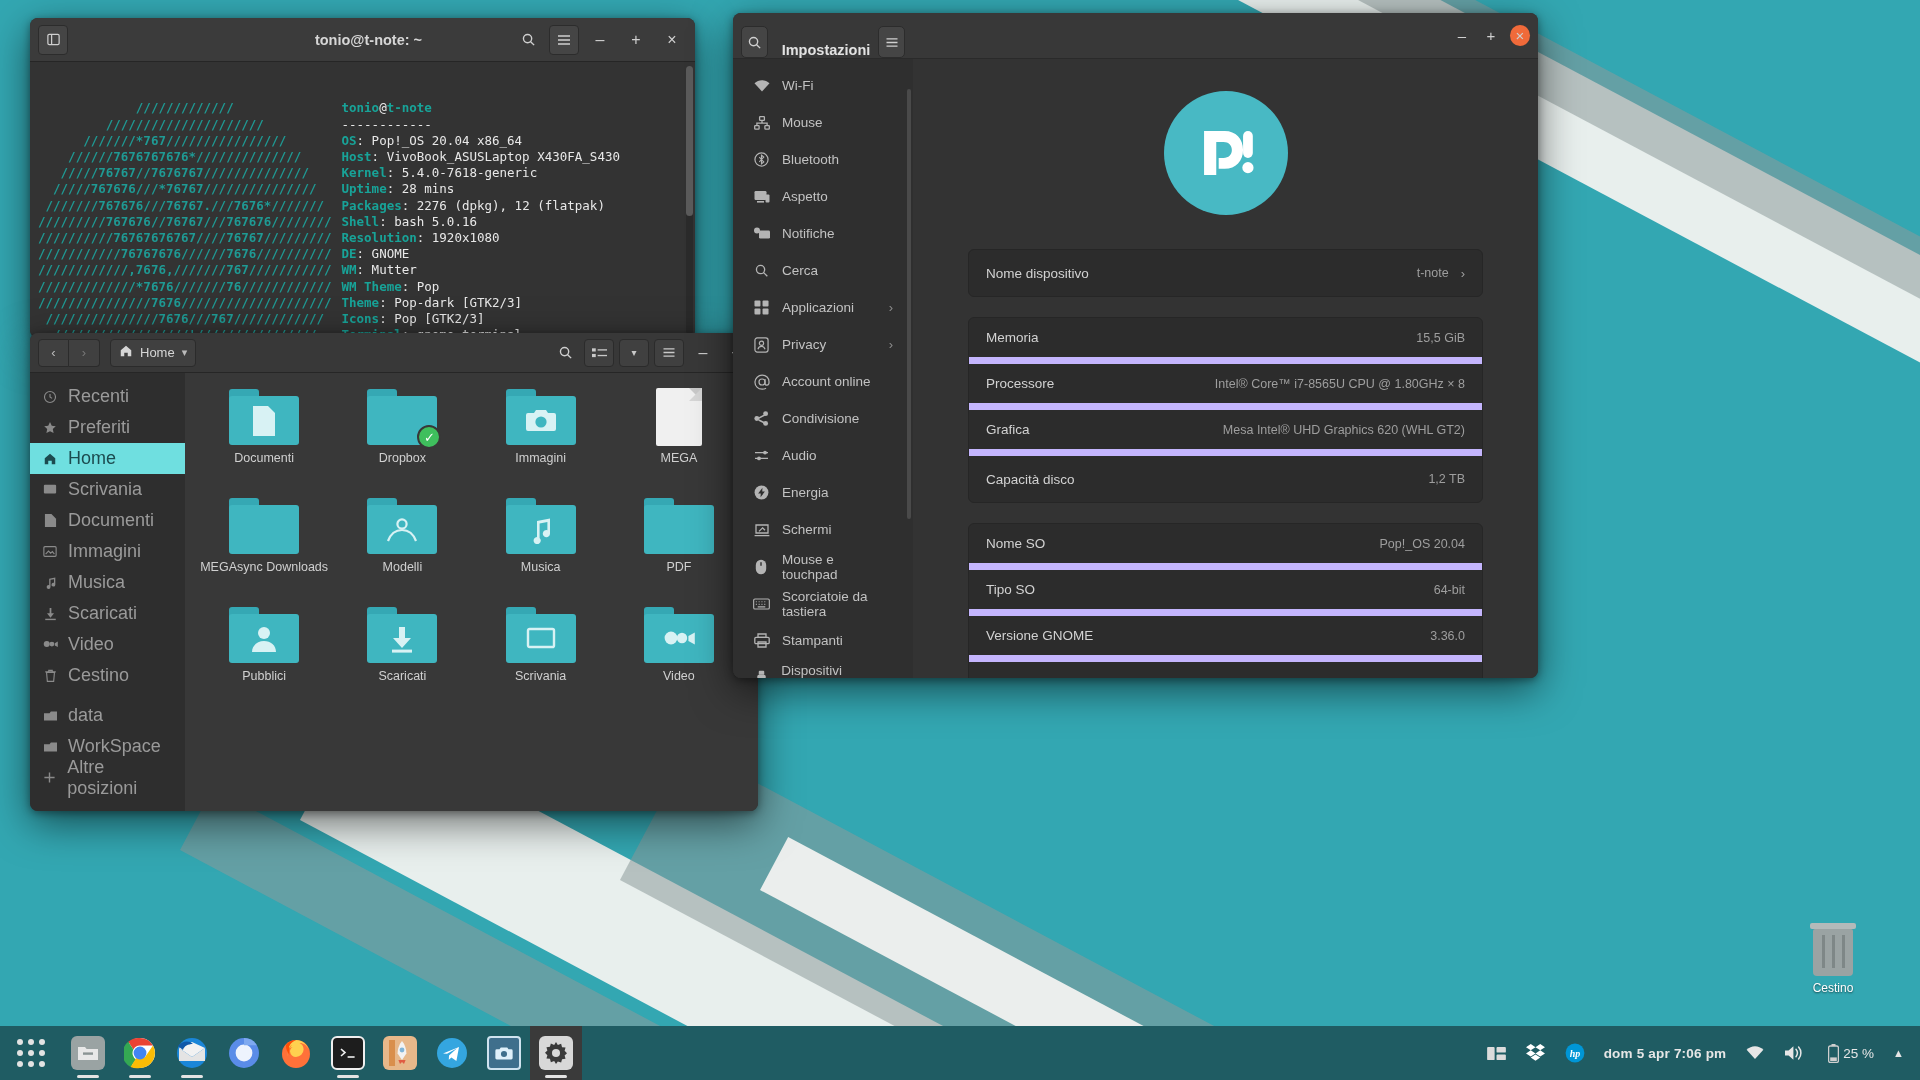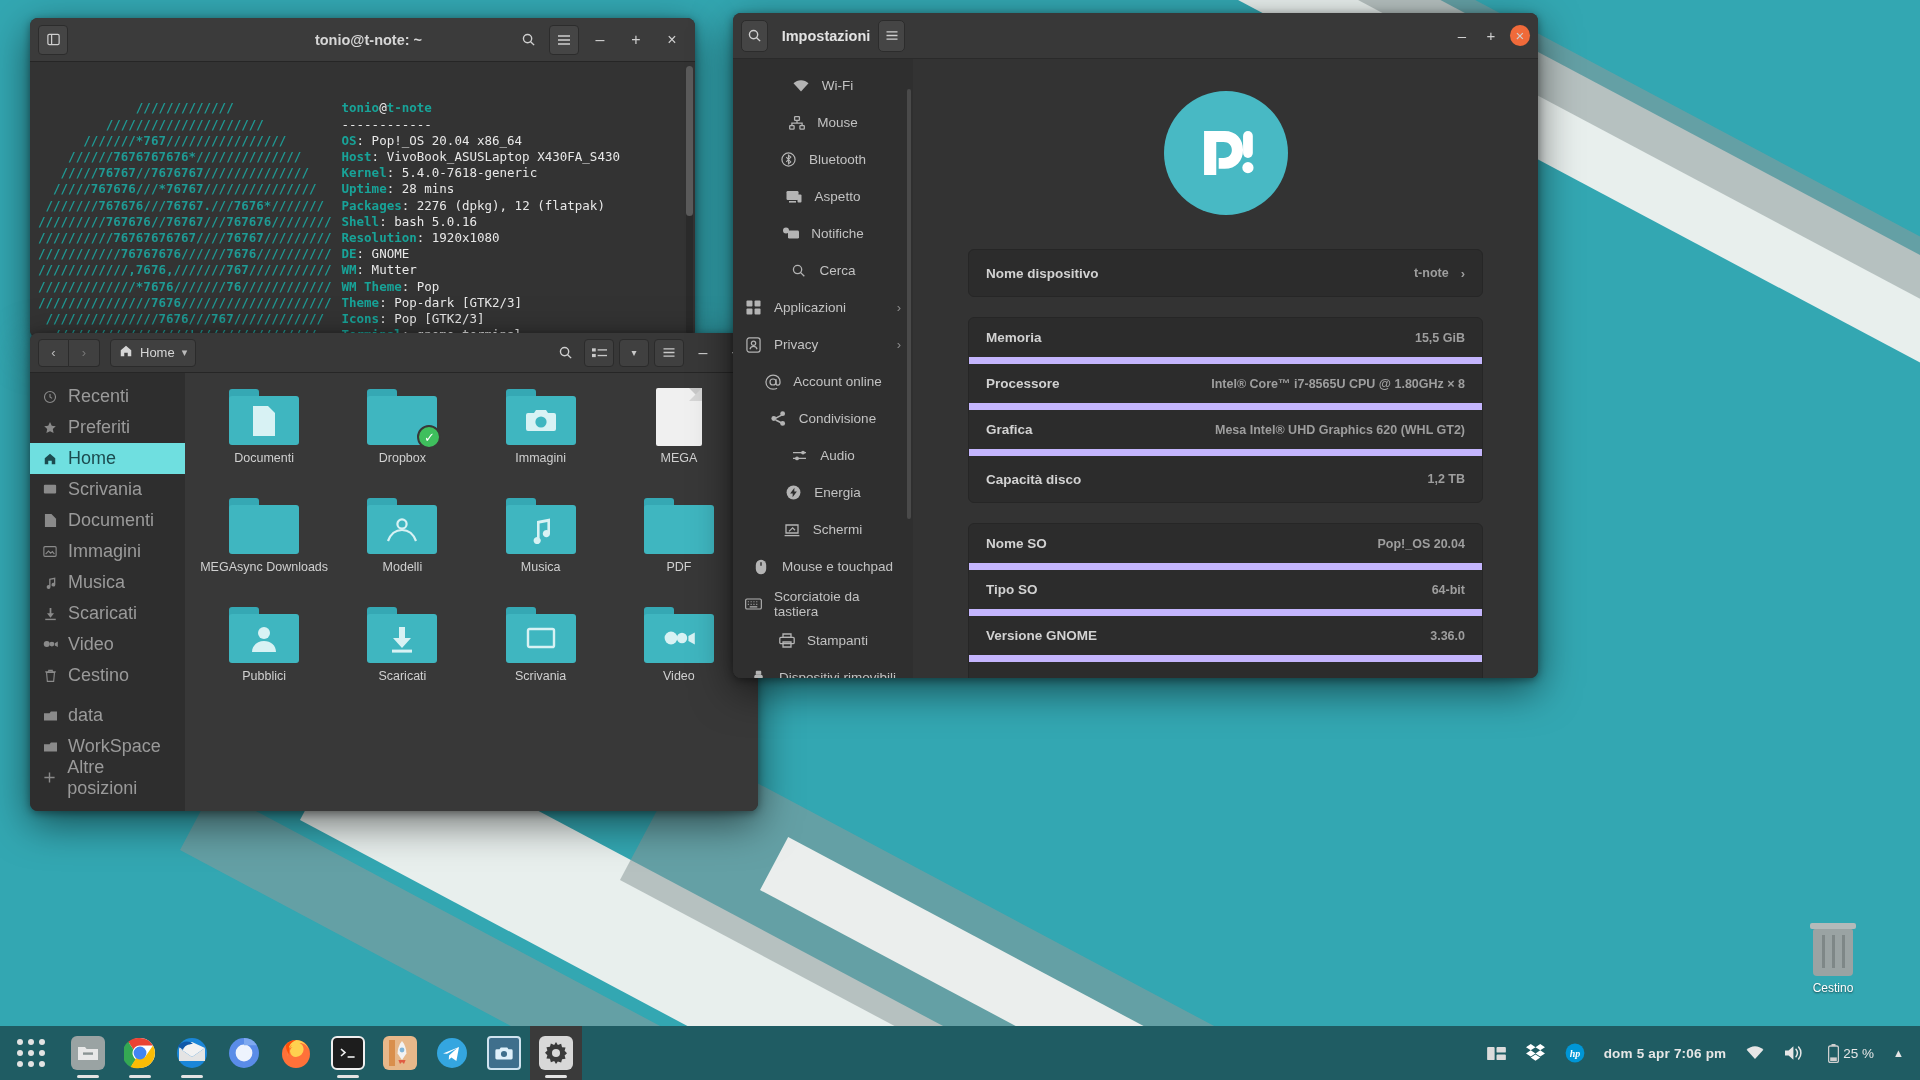--- a/index.html
+++ b/index.html
@@ -167,21 +167,21 @@
     position:absolute; right:-4px; bottom:-4px; width:24px; height:24px;
     background:#3fbf5d; border-radius:50%;
     display:flex; align-items:center; justify-content:center;
     color:#fff; font-size:13px; border:2px solid #383838;
   }
 
   
   #settings { left:733px; top:13px; width:805px; height:665px; z-index:5; }
   .set-head { display:flex; height:46px; }
   .set-head-left {
-    width:180px; background:#383838; display:flex; align-items:center;
+    width:180px; background:#383838; display:flex; align-items:flex-end;
     padding:0 8px; gap:8px; border-bottom:1px solid #2a2a2a;
   }
   .set-head-right {
     flex:1; background:#383838; display:flex; align-items:center;
     padding:0 8px; position:relative; border-bottom:1px solid #2a2a2a;
   }
   .sq-btn {
     width:32px; height:32px; background:#454545; border:1px solid #2c2c2c;
     border-radius:5px; display:flex; align-items:center; justify-content:center;
     color:#d0d0d0; font-size:14px;
@@ -199,21 +199,21 @@
     width:21px; height:21px; border-radius:50%; background:#f06a3a;
     color:#5a2208; font-size:12px; display:flex; align-items:center; justify-content:center;
   }
   .set-body { display:flex; height:619px; }
   .set-side {
     width:180px; background:#2f2f2f; overflow:hidden; position:relative;
     padding-top:8px;
   }
   .set-item {
     display:flex; align-items:center; gap:12px;
-    height:37px; padding:0 12px; color:#c2c2c2; font-size:13.5px;justify-content:center;
+    height:37px; padding:0 20px; color:#c2c2c2; font-size:13.5px;
   }
   .set-item .chev { margin-left:auto; color:#8c8c8c; font-size:13px; }
   .set-ico { width:17px; display:flex; align-items:center; justify-content:center; color:#b4b4b4; }
   .side-scrollbar {
     position:absolute; right:2px; top:30px; width:4px; height:430px;
     background:#4a4a4a; border-radius:3px;
   }
   .set-main {
     flex:1; background:#333333; overflow:hidden; padding:22px 55px 0 55px;
   }
@@ -227,21 +227,21 @@
     background:#2c2c2c; border:1px solid #262626; border-radius:6px;
     margin-bottom:20px; overflow:hidden;
   }
   .row {
     display:flex; align-items:center; padding:0 17px; height:38px;
     color:#d2d2d2; font-size:13.5px; border-bottom:7px solid #c4b5fd;
   }
   .row:last-child { border-bottom:none; }
   .row .val { margin-left:auto; color:#9e9e9e; font-size:12.5px; }
   .row .chev { margin-left:12px; color:#9e9e9e; font-size:13px; }
-  .row.tall { height:46px;font-weight:bold; }
+  .row.tall { height:46px; }
 
   
   #dock {
     position:absolute; left:0; bottom:0; width:1920px; height:54px;
     background:#1f5c63; display:flex; align-items:center; z-index:10;
   }
   .dock-left { display:flex; align-items:center; height:54px; }
   .app-grid {
     width:62px; height:54px; display:flex; align-items:center; justify-content:center;
   }

